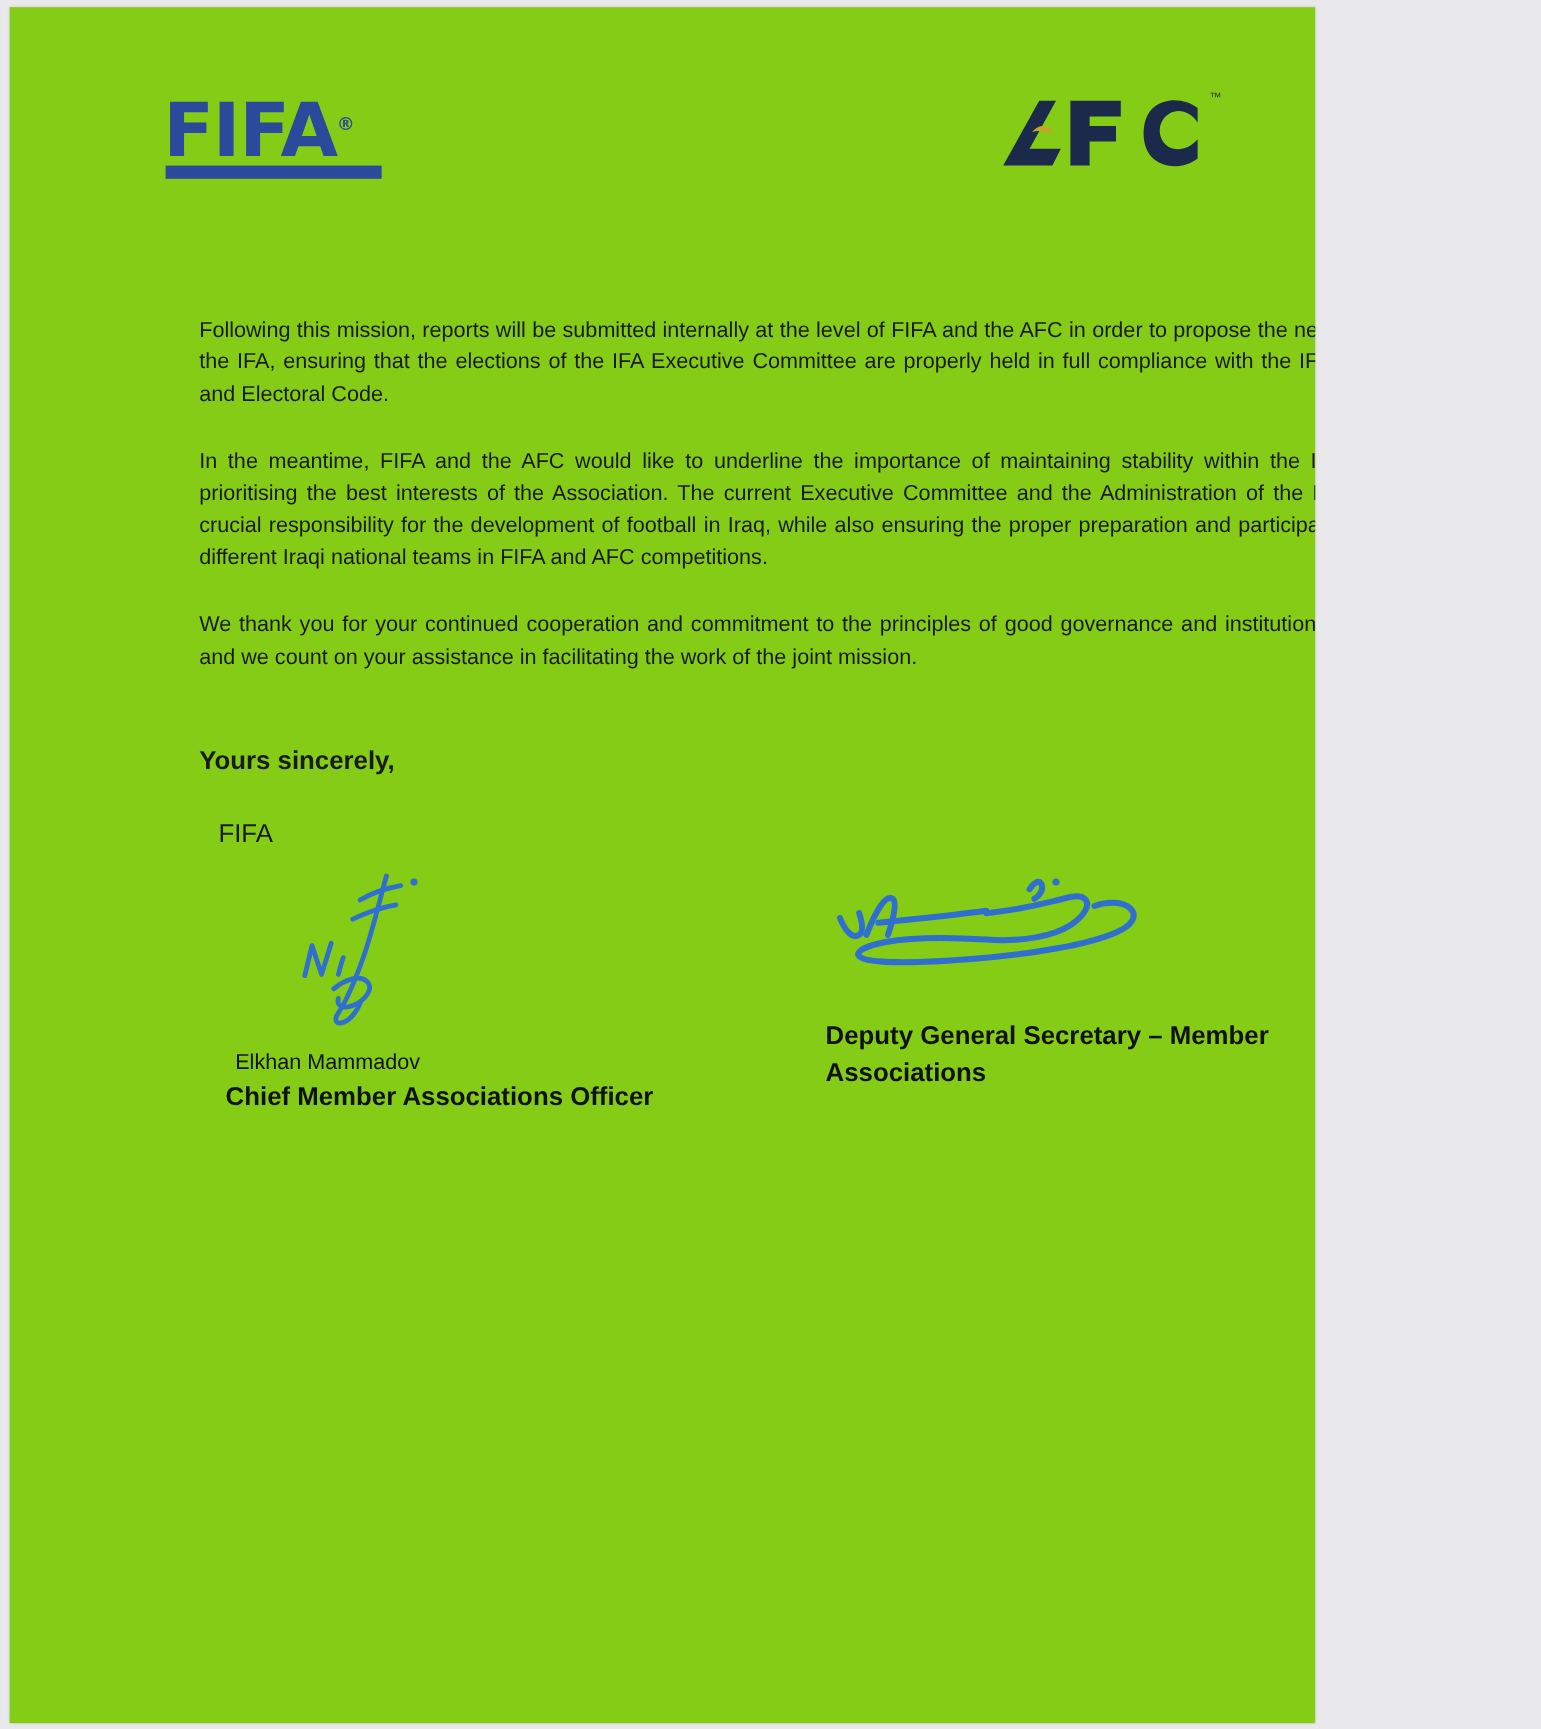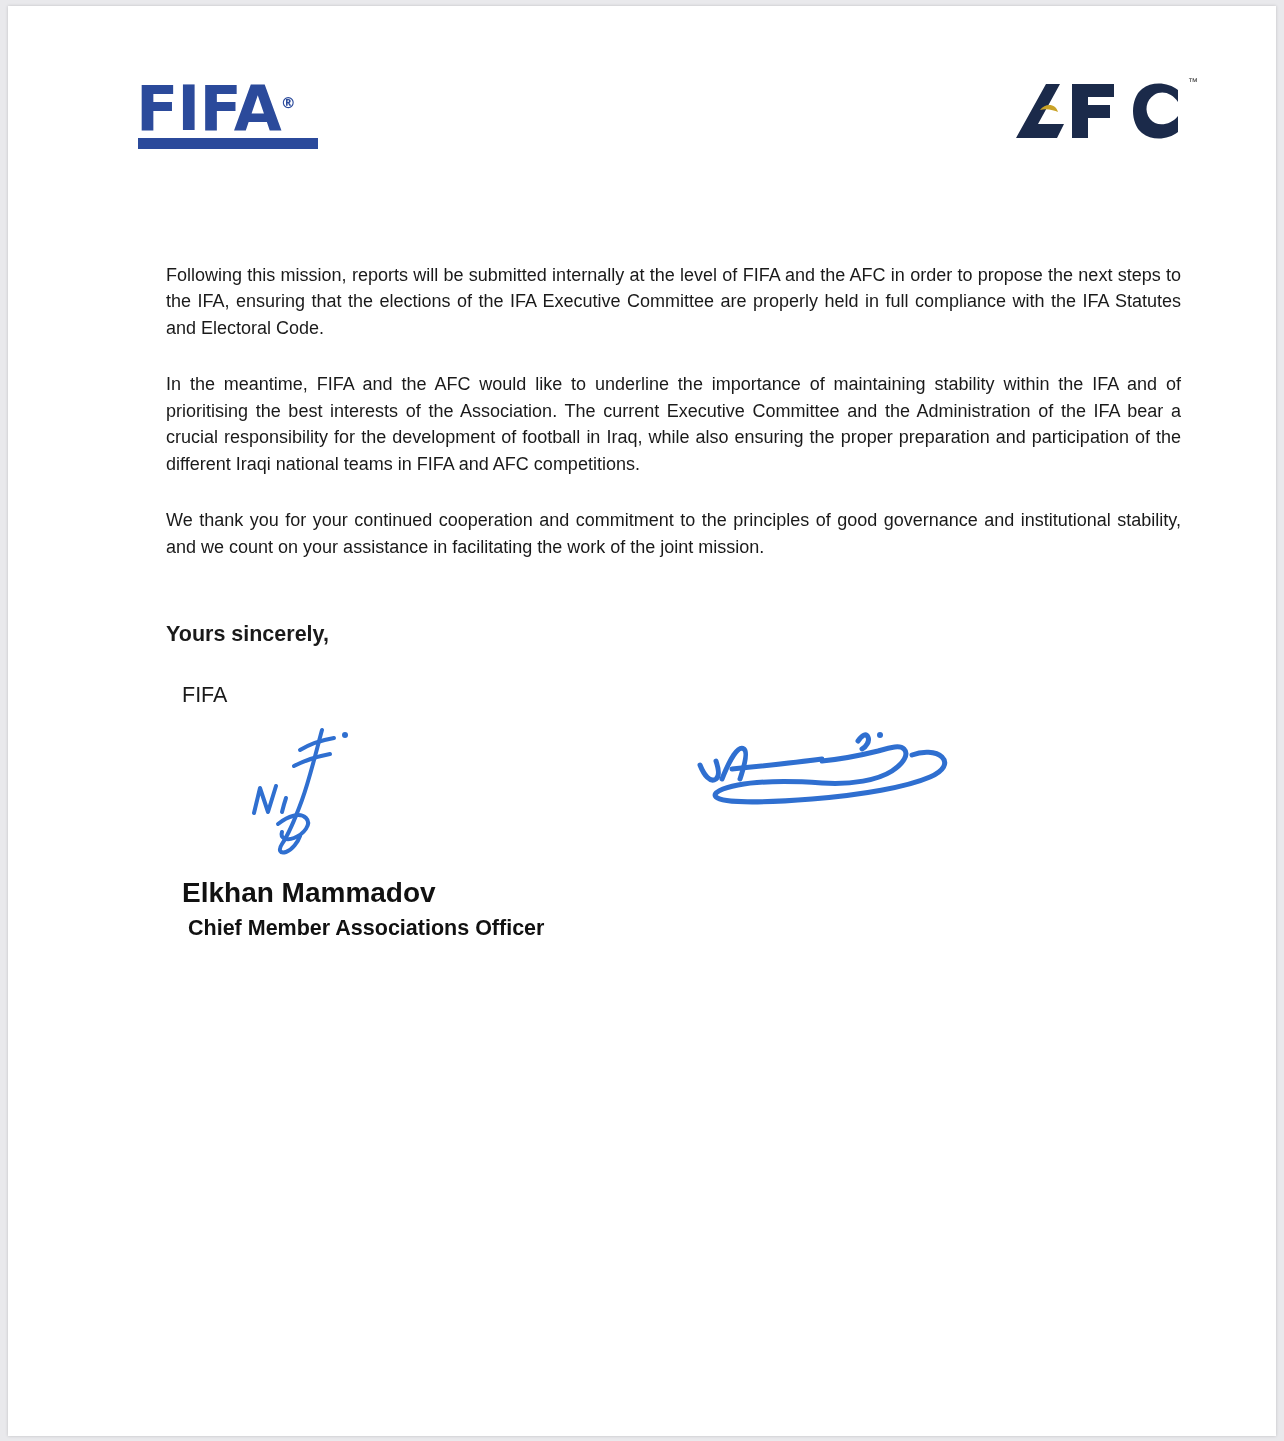--- a/index.html
+++ b/index.html
@@ -9,23 +9,23 @@
   }
   body {
     width: 1284px;
     height: 1441px;
     font-family: "Liberation Sans", sans-serif;
   }
   .page {
     position: absolute;
     left: 8px;
     top: 6px;
-    width: 1268px;
+    width: 1088px;
     height: 1430px;
-    background: #ffffff;
+    background: #84cc16;
     box-shadow: 0 0 3px rgba(0,0,0,0.18);
     overflow: hidden;
   }
   .letterhead {
     position: relative;
     height: 200px;
   }
   .fifa-logo {
     position: absolute;
     left: 128px;
@@ -101,24 +101,25 @@
     font-size: 21.5px;
     color: #1a1a1a;
   }
   .sig-box {
     position: relative;
     height: 165px;
     width: 330px;
   }
   .sig-box svg { position: absolute; left: 0; top: 0; }
   .sig-name {
-    font-size: 28px;
-    font-weight: 700;
+    font-size: 18px;
+    font-weight: 400;
     color: #111;
     line-height: 1.42;
+    margin-left: 14px;
   }
   .sig-title {
     font-size: 21.5px;
     font-weight: 700;
     color: #111;
     line-height: 1.42;
     margin-left: 6px;
     width: 430px;
   }
 </style>
@@ -178,18 +179,19 @@
             <g fill="none" stroke="#2f6fd0" stroke-width="5" stroke-linecap="round" stroke-linejoin="round">
               <path d="M18 82 C22 92 28 100 34 96 C38 93 36 84 34 78"></path>
               <path d="M40 96 C48 76 56 62 62 66 C66 69 62 84 58 96"></path>
               <path d="M50 86 C70 84 110 80 140 76"></path>
               <path d="M140 78 C160 76 180 72 196 68 C210 64 218 62 222 66 C227 71 222 80 210 88 C196 97 170 102 140 100 C110 98 78 98 56 102 C40 105 30 110 34 114 C40 120 80 120 130 116 C180 112 225 104 248 94 C262 88 266 80 260 74 C254 68 240 68 230 72"></path>
               <path d="M176 58 C180 52 184 50 186 54 C188 58 184 64 180 66"></path>
             </g>
             <circle cx="198" cy="52" r="3" fill="#2f6fd0"></circle>
           </svg>
         </div>
+        <div class="sig-title">Deputy General Secretary – Member Associations</div>
       </div>
 
     </div>
   </div>
 
 </div>
 
 </body></html>

